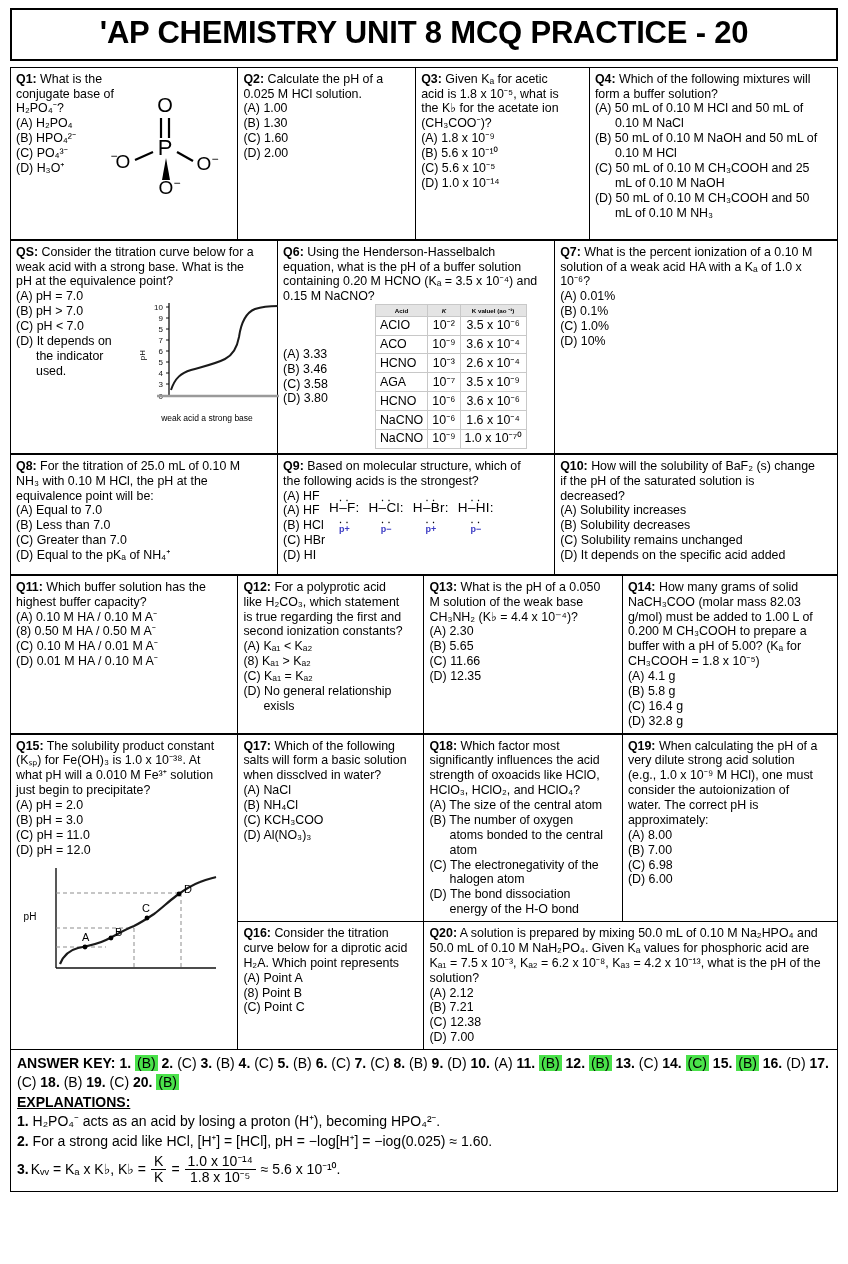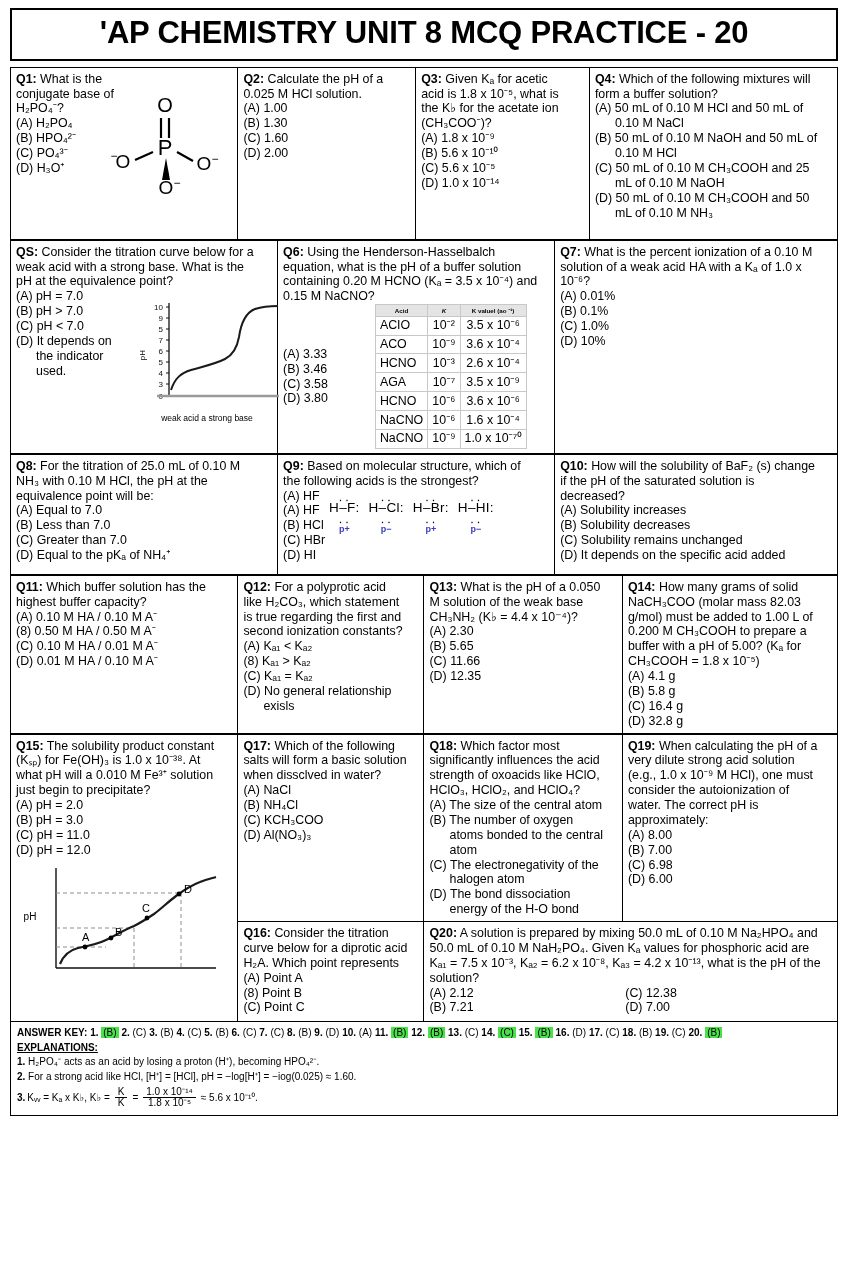--- a/index.html
+++ b/index.html
@@ -77,21 +77,21 @@
   .q9-flex { display:flex; }
 
   
   .dip-wrap { padding-top:6px; }
 
   
   .answers {
     border:1.5px solid #000;
     border-top:none;
     padding:4px 6px 6px 6px;
-    font-size:10px;
+    font-size:14px;
     line-height:1.32;
   }
   .ak-label { font-weight:bold; }
   .ak-num { font-weight:bold; }
   .hl { background:#4ae24a; padding:0 2px; }
   .expl-head { font-weight:bold; margin-top:2px;text-decoration:underline; }
   .expl { margin-top:1px; }
   .expl b { font-weight:bold; }
   .frac {
     display:inline-block; vertical-align:middle; text-align:center;
@@ -506,21 +506,21 @@
       <td style="height:100px;">
         <div><span class="qid">Q16:</span><span> Consider the titration curve below for a diprotic acid H₂A. Which point represents</span></div>
         <div class="opts">
           <div class="opt">(A) Point A</div>
           <div class="opt">(8) Point B</div>
           <div class="opt">(C) Point C</div>
         </div>
       </td>
       <td colspan="2">
         <div><span class="qid">Q20:</span><span> A solution is prepared by mixing 50.0 mL of 0.10 M Na₂HPO₄ and 50.0 mL of 0.10 M NaH₂PO₄. Given Kₐ values for phosphoric acid are Kₐ₁ = 7.5 x 10⁻³, Kₐ₂ = 6.2 x 10⁻⁸, Kₐ₃ = 4.2 x 10⁻¹³, what is the pH of the solution?</span></div>
-        <div class="opts" style="display:flex;">
+        <div class="opts" style="display:flex;flex-direction:column;">
           <div style="flex:1 1 50%;">
             <div class="opt">(A) 2.12</div>
             <div class="opt">(B) 7.21</div>
           </div>
           <div style="flex:1 1 50%;">
             <div class="opt">(C) 12.38</div>
             <div class="opt">(D) 7.00</div>
           </div>
         </div>
       </td>

